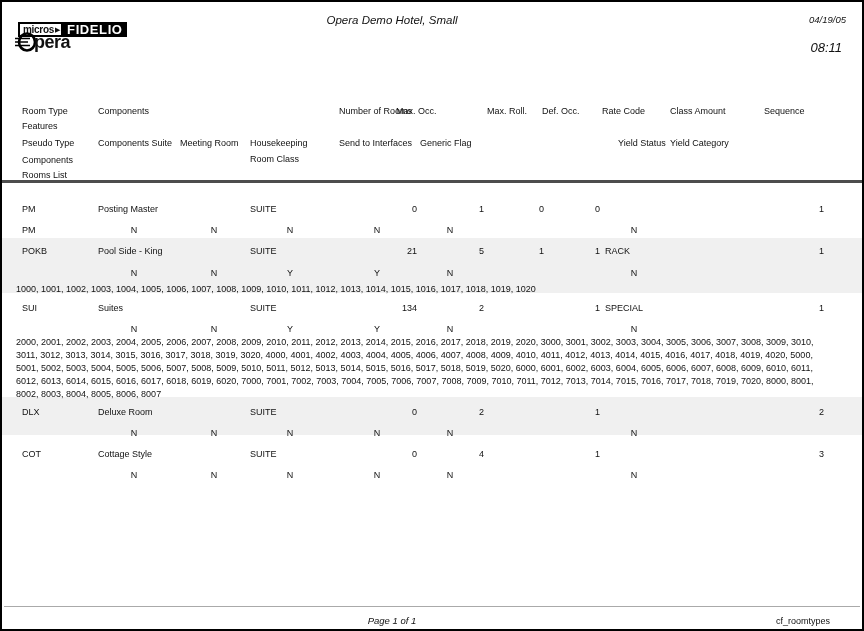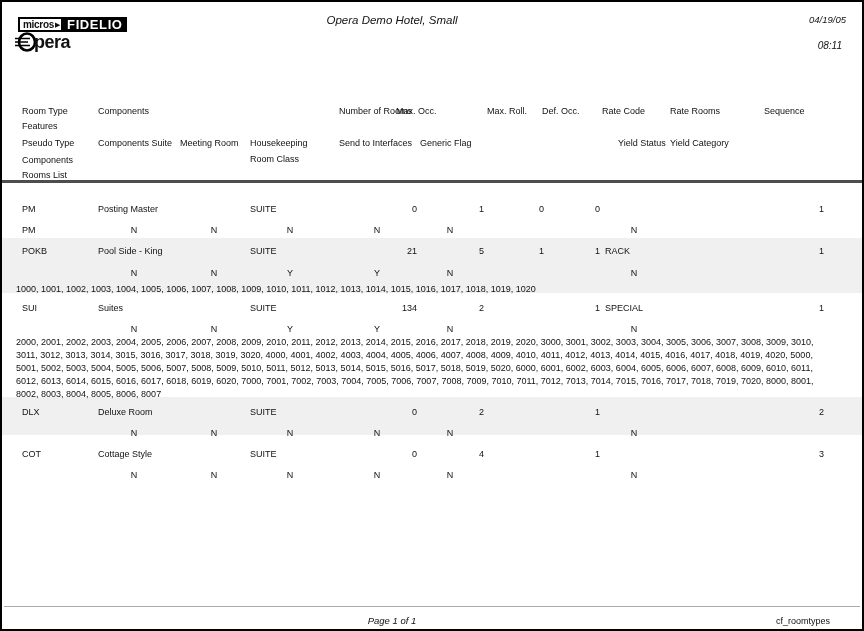--- a/index.html
+++ b/index.html
@@ -53,34 +53,34 @@
   .h-defocc{left:540px;top:104px;}    .h-ratecode{left:600px;top:104px;}
   .h-rateamt{left:668px;top:104px;}   .h-seq{left:762px;top:104px;}
   .h-features{left:20px;top:119px;}
   .h-pseudo{left:20px;top:136px;}     .h-compsuite{left:96px;top:136px;}
   .h-meeting{left:178px;top:136px;}   .h-hk{left:248px;top:136px;}
   .h-sendifc{left:337px;top:136px;}   .h-generic{left:418px;top:136px;}
   .h-yieldstatus{left:616px;top:136px;} .h-yieldcat{left:668px;top:136px;}
   .h-components{left:20px;top:153px;} .h-roomslist{left:20px;top:168px;}
 
   
-  .ms-logo{position:absolute;left:16px;top:10px;display:flex;align-items:center;height:25px;}
+  .ms-logo{position:absolute;left:16px;top:10px;display:flex;align-items:flex-end;height:25px;}
   .ms-left{display:flex;align-items:center;background:#fff;border:2px solid #000;
            font-size:10px;font-weight:bold;letter-spacing:-0.3px;padding:0 1px 0 3px;box-sizing:border-box;}
   .ms-arrow{font-size:7px;margin-left:1px;line-height:1;}
   .ms-right{display:flex;align-items:center;background:#000;color:#fff;
             font-size:13px;font-weight:bold;letter-spacing:0.6px;padding:0 4px;box-sizing:border-box;}
   
   .opera{position:absolute;left:13px;top:28px;display:flex;align-items:center;height:24px;}
   .opera-text{font-size:18px;font-weight:bold;letter-spacing:-0.5px;margin-left:-3px;line-height:1;}
 
   .hd-hotel{top:12px;font-size:11.5px;}
   .hd-title{top:45px;font-size:11.5px;}
   .hd-date{right:16px;top:12px;font-size:9.5px;}
-  .hd-time{right:20px;top:38px;font-size:10px;}
+  .hd-time{right:20px;top:38px;font-size:13px;}
   .ft-page{top:613px;font-size:9.5px;}
   .ft-id{right:32px;top:614px;font-size:9px;}
 </style>
 </head>
 <body>
 
 <div class="page">
 
   <div class="band band-1"></div>
   <div class="band band-2"></div>
@@ -105,21 +105,21 @@
   <div class="abs italic hd-time">08:11</div>
 
   <span class="hlabel h-roomtype">Room Type</span>
   <span class="hlabel h-desc">Components</span>
   <span class="hlabel h-class">Room Class</span>
   <span class="hlabel h-numrooms">Number of Rooms</span>
   <span class="hlabel h-maxocc">Max. Occ.</span>
   <span class="hlabel h-maxroll">Max. Roll.</span>
   <span class="hlabel h-defocc">Def. Occ.</span>
   <span class="hlabel h-ratecode">Rate Code</span>
-  <span class="hlabel h-rateamt">Rate Rooms</span>
+  <span class="hlabel h-rateamt">Class Amount</span>
   <span class="hlabel h-seq">Sequence</span>
   <span class="hlabel h-features">Features</span>
   <span class="hlabel h-pseudo">Pseudo Type</span>
   <span class="hlabel h-compsuite">Components Suite</span>
   <span class="hlabel h-meeting">Meeting Room</span>
   <span class="hlabel h-hk">Housekeeping</span>
   <span class="hlabel h-sendifc">Send to Interfaces</span>
   <span class="hlabel h-generic">Generic Flag</span>
   <span class="hlabel h-yieldstatus">Yield Status</span>
   <span class="hlabel h-yieldcat">Yield Category</span>

